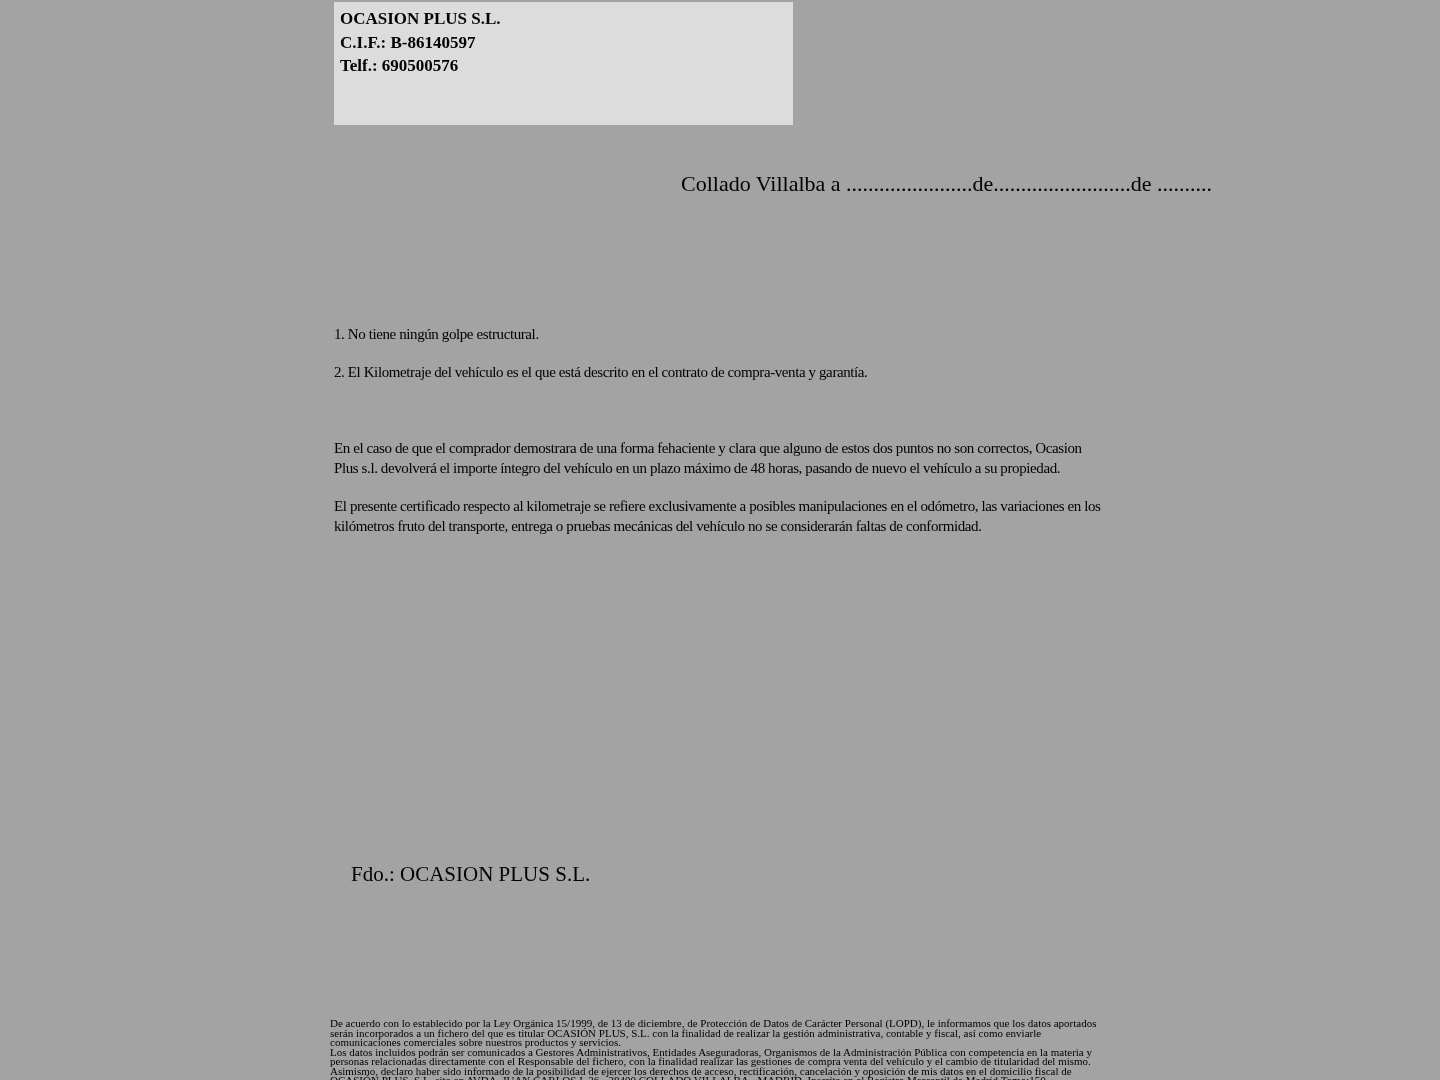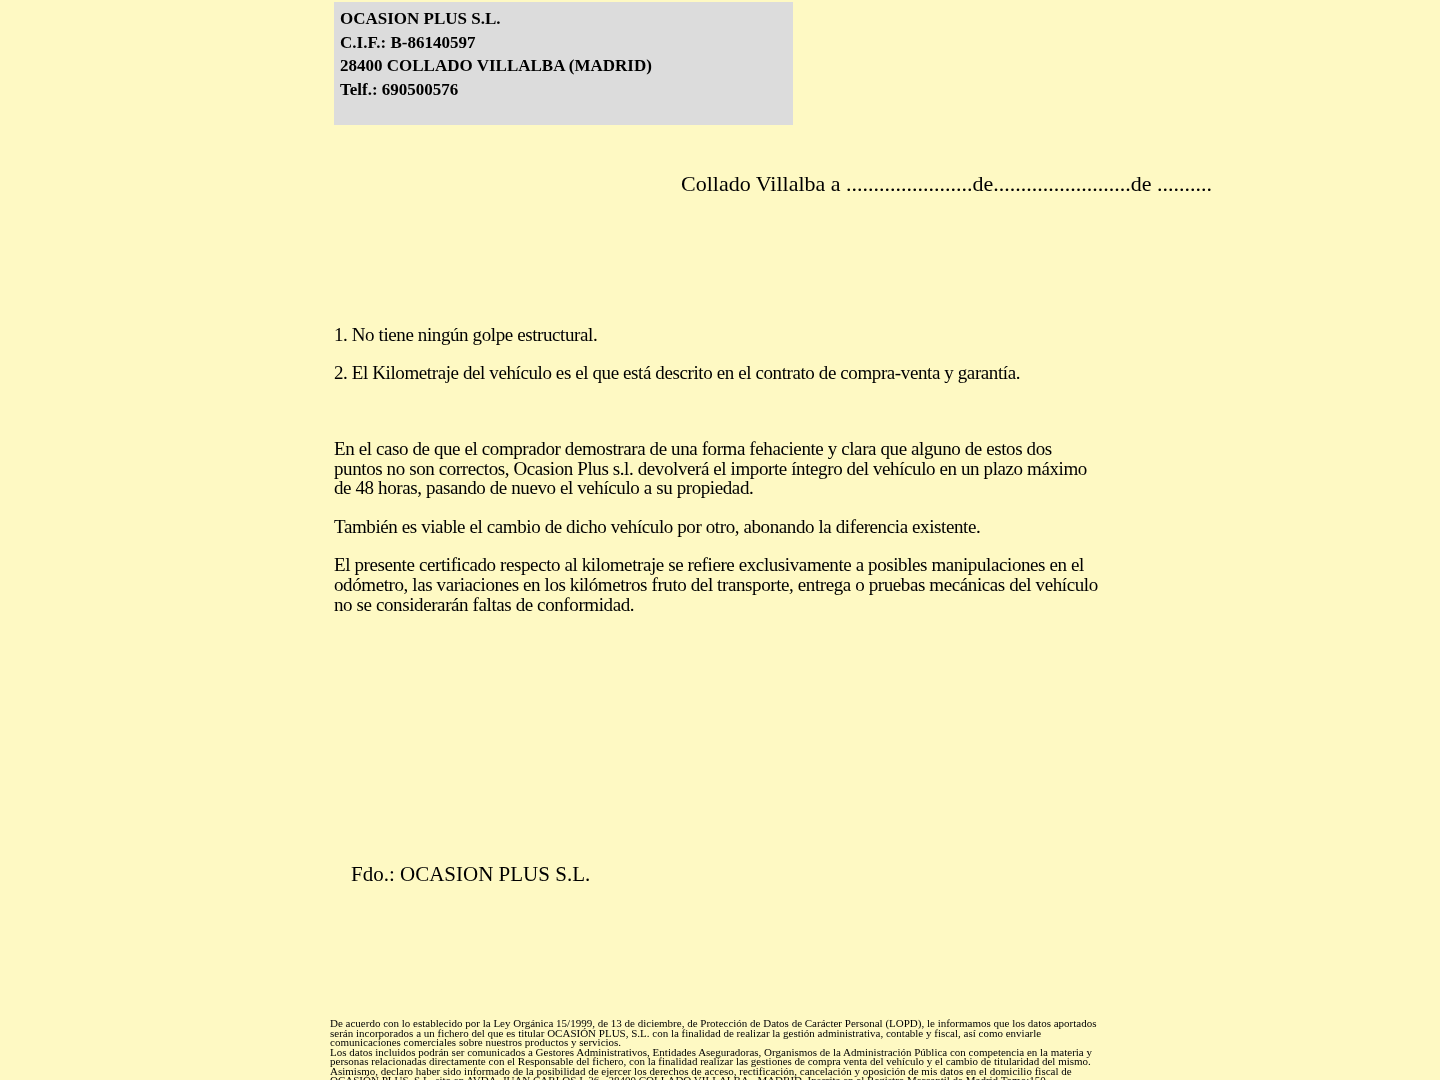--- a/index.html
+++ b/index.html
@@ -1,21 +1,21 @@
 <!DOCTYPE html>
 <html><head>
 <meta charset="utf-8">
 <style>
   * { margin: 0; padding: 0; box-sizing: border-box; }
   html, body { background: #ffffff; }
   .canvas {
     position: relative;
     width: 1440px;
     height: 1080px;
-    background: #fef9c3;
+    background: #a3a3a3;
     color: #000000;
     font-family: "Liberation Serif", "DejaVu Serif", serif;
     overflow: hidden;
   }
   .header-box {
     position: absolute;
     left: 334px;
     top: 2px;
     width: 459px;
     height: 123px;
@@ -44,21 +44,21 @@
     line-height: 23.7px;
   }
   .field-row { white-space: nowrap; }
   .field-label {
     display: inline-block;
     min-width: 82px;
     text-decoration: underline;
   }
   .field-sep { margin-right: 9px; }
   .condensed {
-    font-size: 19px;
+    font-size: 15px;
     letter-spacing: -0.4px;
     line-height: 19.6px;
   }
   .point-1 { position: absolute; left: 334px; top: 325px; white-space: nowrap; }
   .point-2 { position: absolute; left: 334px; top: 363px; white-space: nowrap; text-align: center; }
   .paragraphs {
     position: absolute;
     left: 334px;
     top: 439px;
     width: 770px;
@@ -81,33 +81,31 @@
   }
 </style>
 </head>
 <body>
 
 <div class="canvas">
 
   <div class="header-box">
     <div class="hb-line">OCASION PLUS S.L.</div>
     <div class="hb-line">C.I.F.: B-86140597</div>
-    <div class="hb-line">28400 COLLADO VILLALBA (MADRID)</div>
     <div class="hb-line">Telf.: 690500576</div>
   </div>
 
   <div class="date-line">Collado Villalba a .......................de.........................de ..........</div>
 
 
   <div class="point-1 condensed">1. No tiene ningún golpe estructural.</div>
   <div class="point-2 condensed">2. El Kilometraje del vehículo es el que está descrito en el contrato de compra-venta y garantía.</div>
 
   <div class="paragraphs">
     <div class="para condensed">En el caso de que el comprador demostrara de una forma fehaciente y clara que alguno de estos dos puntos no son correctos, Ocasion Plus s.l. devolverá el importe íntegro del vehículo en un plazo máximo de 48 horas, pasando de nuevo el vehículo a su propiedad.</div>
-    <div class="para condensed">También es viable el cambio de dicho vehículo por otro, abonando la diferencia existente.</div>
     <div class="para condensed">El presente certificado respecto al kilometraje se refiere exclusivamente a posibles manipulaciones en el odómetro, las variaciones en los kilómetros fruto del transporte, entrega o pruebas mecánicas del vehículo no se considerarán faltas de conformidad.</div>
   </div>
 
   <div class="signature">Fdo.: OCASION PLUS S.L.</div>
 
   <div class="legal">
     <div class="legal-para">De acuerdo con lo establecido por la Ley Orgánica 15/1999, de 13 de diciembre, de Protección de Datos de Carácter Personal (LOPD), le informamos que los datos aportados serán incorporados a un fichero del que es titular OCASIÓN PLUS, S.L. con la finalidad de realizar la gestión administrativa, contable y fiscal, así como enviarle comunicaciones comerciales sobre nuestros productos y servicios.</div>
     <div class="legal-para">Los datos incluidos podrán ser comunicados a Gestores Administrativos, Entidades Aseguradoras, Organismos de la Administración Pública con competencia en la materia y personas relacionadas directamente con el Responsable del fichero, con la finalidad realizar las gestiones de compra venta del vehículo y el cambio de titularidad del mismo.</div>
     <div class="legal-para">Asimismo, declaro haber sido informado de la posibilidad de ejercer los derechos de acceso, rectificación, cancelación y oposición de mis datos en el domicilio fiscal de OCASIÓN PLUS, S.L. sito en AVDA. JUAN CARLOS I, 36 - 28400 COLLADO VILLALBA - MADRID. Inscrita en el Registro Mercantil de Madrid Tomo:150, Inscripción:1, Hoja:M 511731</div>
   </div>

